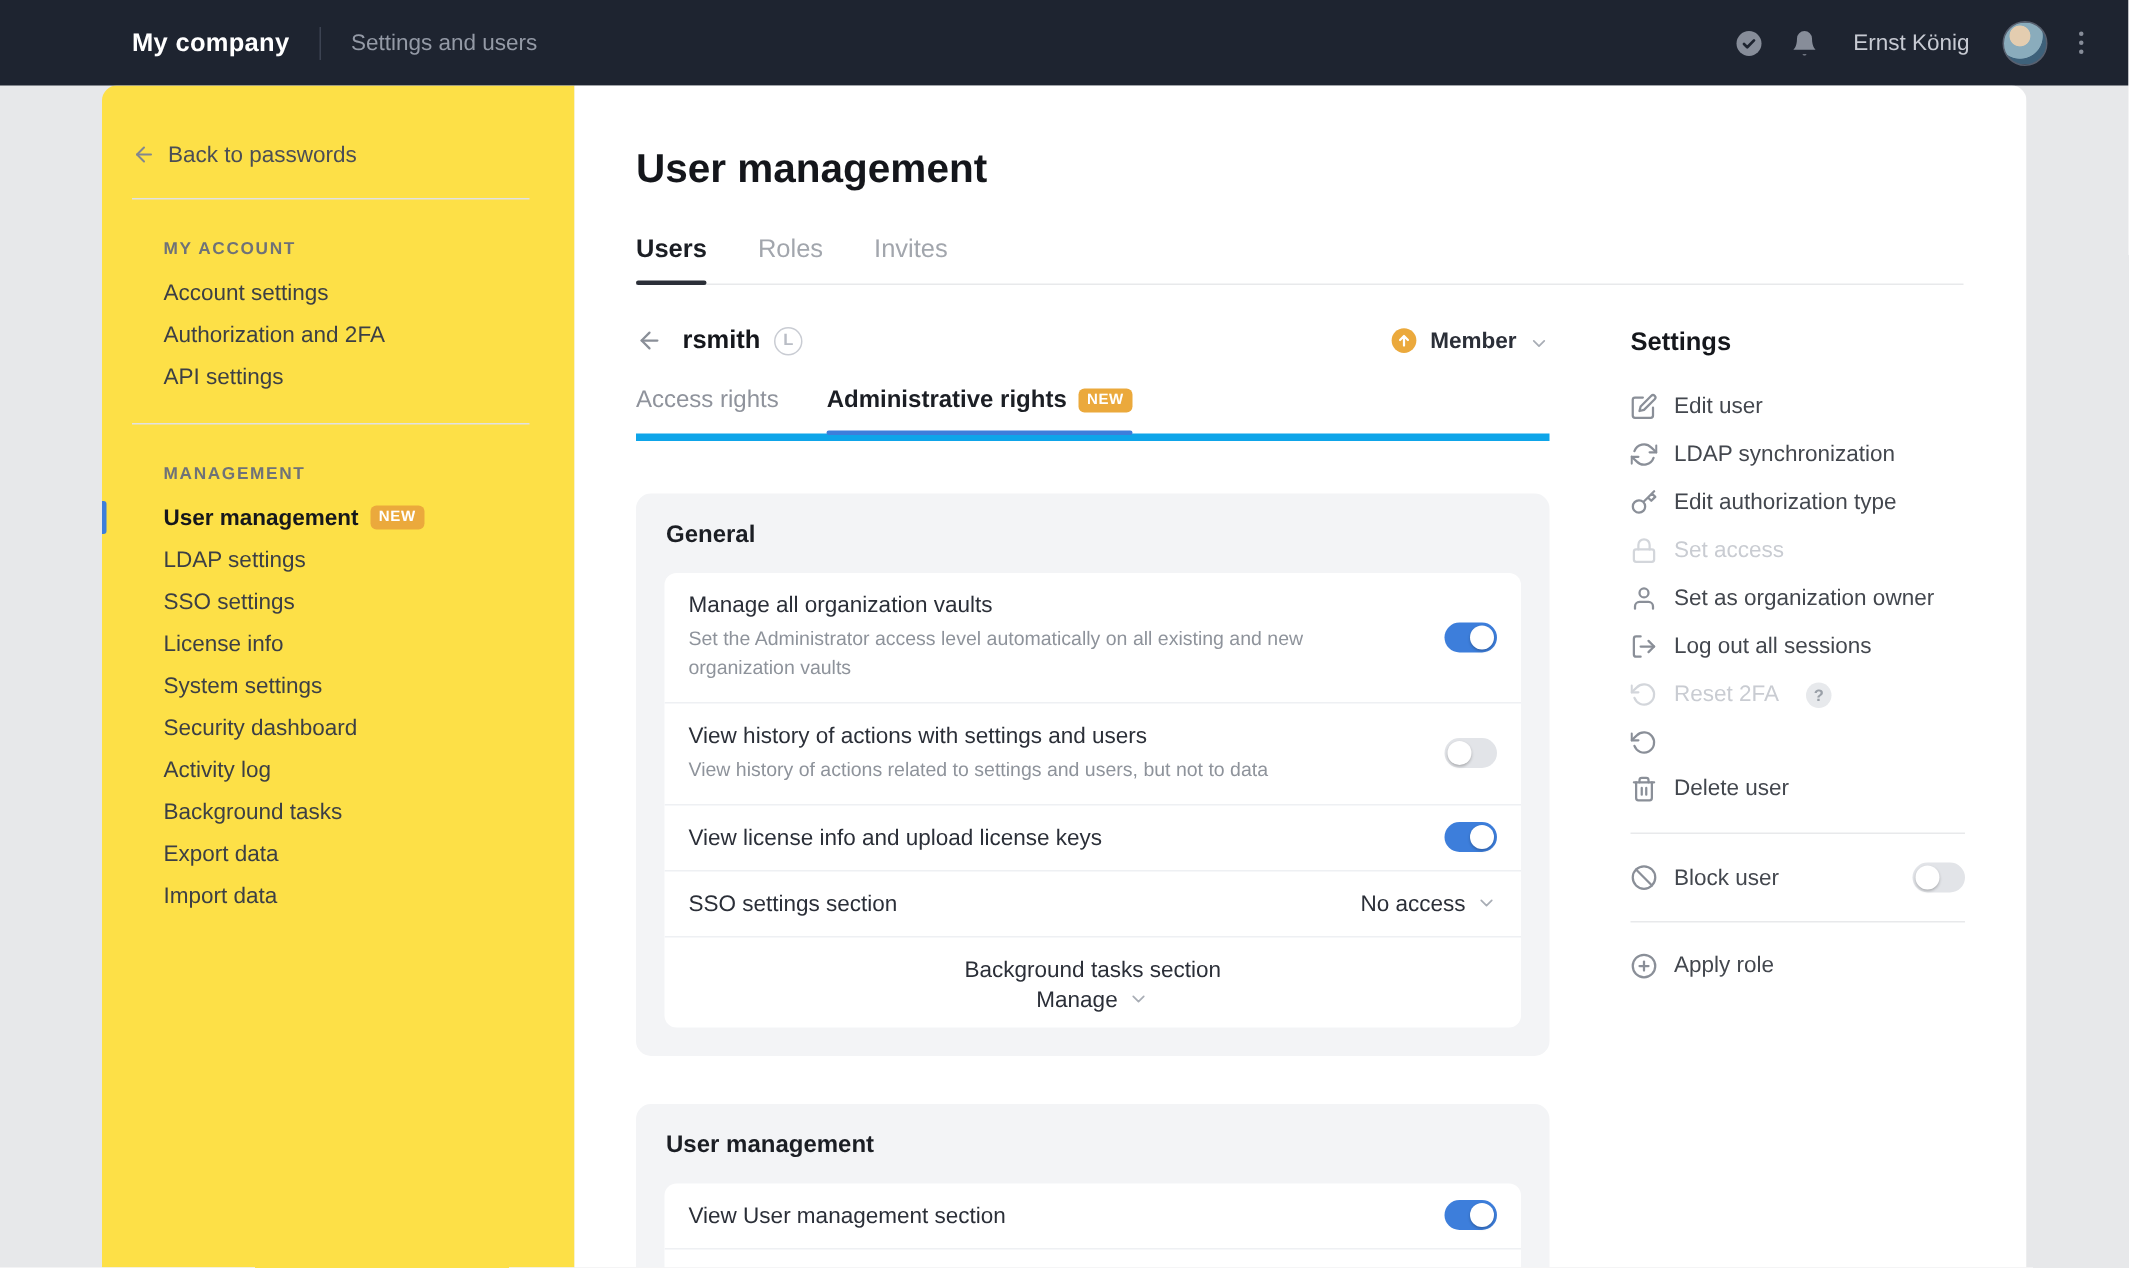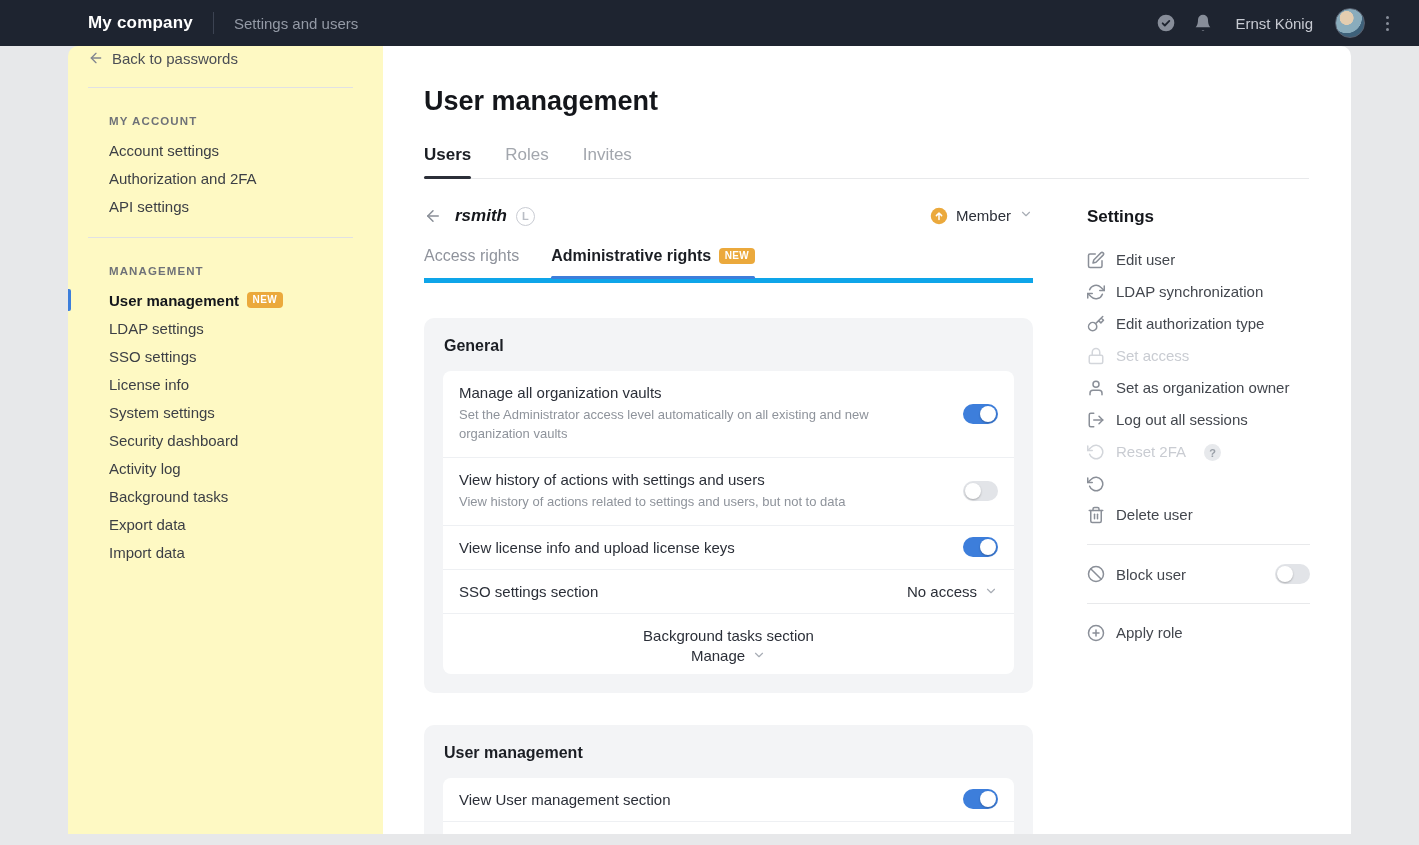--- a/index.html
+++ b/index.html
@@ -1,36 +1,36 @@
 <!DOCTYPE html>
 <html><head>
 <meta charset="utf-8">
 <style>
   * { margin:0; padding:0; box-sizing:border-box; }
   html,body { width:1419px; height:845px; overflow:hidden; }
   body { font-family:"Liberation Sans", sans-serif; background:#e7e8ea; }
 
   
-  .topbar { height:46px; background:#1e2430; display:flex; align-items:center; padding:0 26px 0 88px; }
+  .topbar { height:57px; background:#1e2430; display:flex; align-items:center; padding:0 26px 0 88px; }
   .brand { color:#ffffff; font-size:17px; font-weight:700; letter-spacing:.2px; cursor:pointer; }
   .topbar-divider { width:1px; height:22px; background:#3c4352; margin:0 20px; }
   .breadcrumb { color:#949aa6; font-size:15px; }
   .topbar-right { margin-left:auto; display:flex; align-items:center; gap:17px; }
   .top-icon { width:20px; height:20px; color:#878d99; cursor:pointer; }
   .user-name { color:#c7cad2; font-size:15px; margin:0 5px; cursor:pointer; }
   .avatar { width:30px; height:30px; border-radius:50%; cursor:pointer; border:1px solid #58606f;
             background: radial-gradient(circle at 38% 32%, #e4cdb0 0 26%, #8aacbc 28% 58%, #3e617a 60% 100%); }
   .kebab { display:flex; flex-direction:column; gap:3px; padding:4px; cursor:pointer; }
   .kebab span { width:3px; height:3px; border-radius:50%; background:#878d99; }
 
   
   .shell { display:flex; height:788px; margin:0 68px; border-radius:10px 10px 0 0; overflow:hidden; }
 
   
-  .sidebar { width:315px; background:#fef9c3; flex-shrink:0; }
+  .sidebar { width:315px; background:#fde047; flex-shrink:0; padding-top:34px; }
   .back-link { display:flex; align-items:center; gap:8px; padding:0 30px 0 20px; color:#4b4e55; font-size:15px; height:24px; cursor:pointer; }
   .back-link .icon { width:16px; height:16px; color:#82868f; }
   .sb-divider { height:1px; background:#e1e1e4; margin:17px 30px 0 20px; }
   .sb-header { font-size:11.5px; font-weight:700; letter-spacing:1.1px; color:#6f7278; text-transform:uppercase; margin:27px 20px 9px 41px; }
   .sb-list { list-style:none; }
   .sb-item { position:relative; font-size:15px; color:#3c3f45; padding:0 20px 0 41px; height:28px; display:flex; align-items:center; cursor:pointer; }
   .sb-item.active { font-weight:700; color:#15171c; }
   .sb-item.active::before { content:""; position:absolute; left:0; top:3px; width:3px; height:22px; background:#3d7edb; border-radius:0 2px 2px 0; }
   .badge { background:#eba93c; color:#fff; font-size:10px; font-weight:700; letter-spacing:.4px; padding:3px 5.5px 2.5px; border-radius:4px; margin-left:8px; line-height:1; }
 
@@ -40,23 +40,23 @@
   .tabs { display:flex; gap:34px; margin-top:28px; border-bottom:1px solid #e8e9eb; }
   .tab { font-size:17px; color:#a2a6ad; padding-bottom:13px; position:relative; cursor:pointer; }
   .tab.active { color:#1b1e24; font-weight:600; }
   .tab.active::after { content:""; position:absolute; left:0; right:0; bottom:-1px; height:3px; background:#2b2f38; border-radius:2px; }
 
   .detail { display:flex; margin-top:27px; align-items:flex-start; }
   .detail-left { width:609px; flex-shrink:0; }
 
   .user-head { display:flex; align-items:center; }
   .back-arrow { width:18px; height:18px; color:#8a8f98; margin-right:13px; cursor:pointer; flex-shrink:0; }
-  .username { font-size:17px; font-weight:700; color:#15171c;font-style:italic; }
+  .username { font-size:17px; font-weight:700; color:#15171c; }
   .ldap-badge { width:19px; height:19px; border:1.5px solid #c9ccd3; border-radius:50%; color:#b9bdc5; font-size:11px; font-weight:700; display:flex; align-items:center; justify-content:center; margin-left:9px; }
-  .role-select { margin-left:auto; display:flex; align-items:flex-start; gap:8px; cursor:pointer; }
+  .role-select { margin-left:auto; display:flex; align-items:flex-end; gap:8px; cursor:pointer;font-weight:bold; }
   .role-icon { width:18px; height:18px; }
   .role-label { font-size:15px; color:#2b2f38; }
   .chevron { width:14px; height:14px; color:#a8adb5; }
 
   .subtabs { display:flex; gap:32px; margin-top:21px; border-bottom:5px solid #0ea5e9; }
   .subtab { font-size:16px; color:#8f939c; padding-bottom:13px; position:relative; display:flex; align-items:center; cursor:pointer; }
   .subtab.active { color:#1b1e24; font-weight:600; }
   .subtab.active::after { content:""; position:absolute; left:0; right:0; bottom:-1px; height:3px; background:#3d7edb; border-radius:2px; }
 
   .card { background:#f3f4f6; border-radius:10px; padding:19px; margin-top:35px; }

